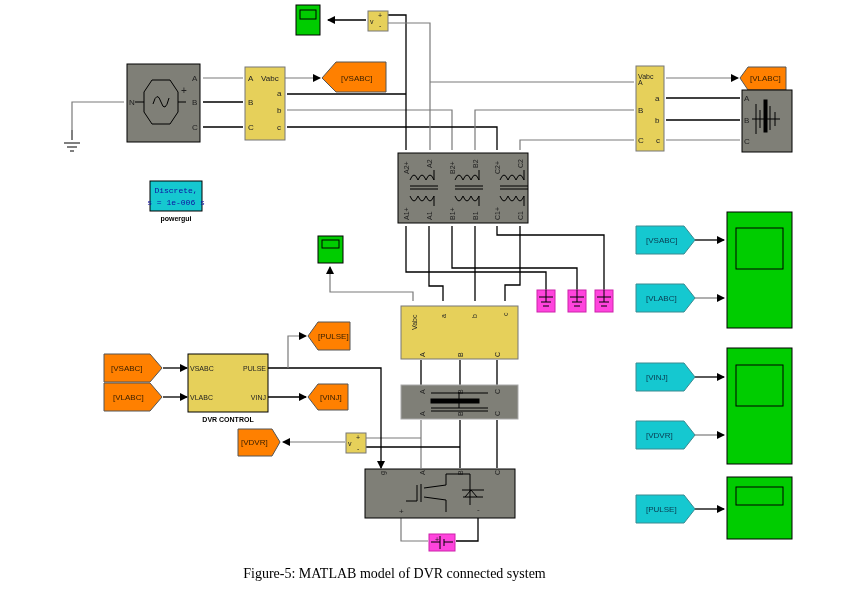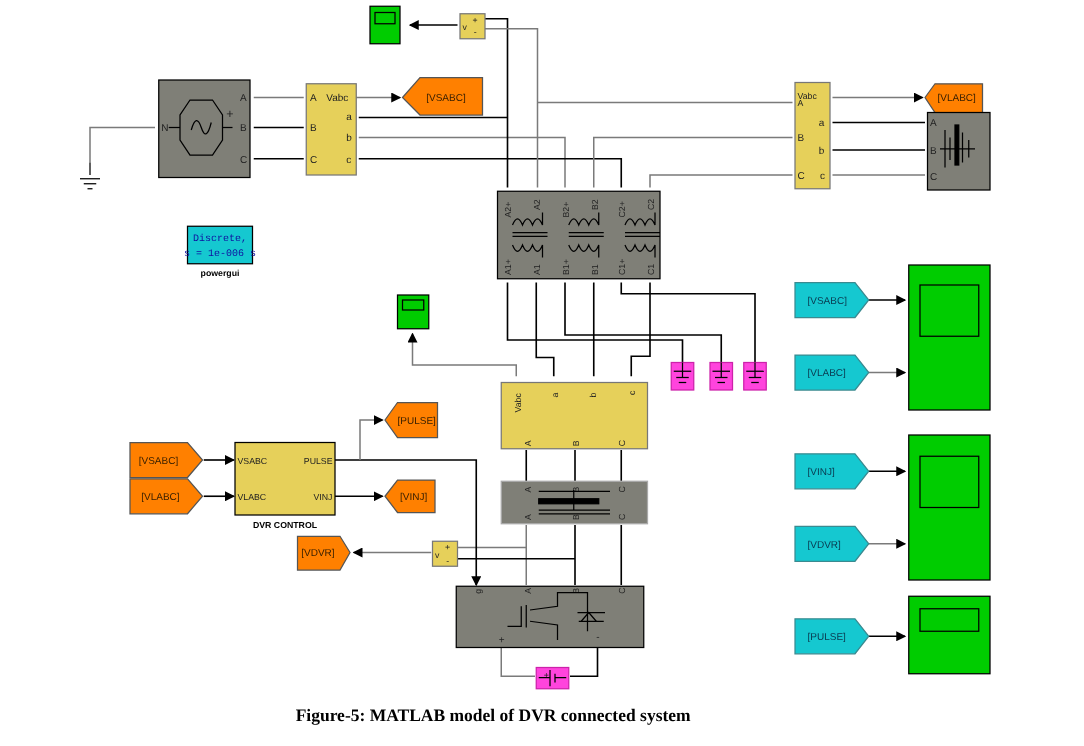--- a/index.html
+++ b/index.html
@@ -3,21 +3,21 @@
 <meta charset="utf-8">
 <style>
   html, body { margin:0; padding:0; background:#ffffff; }
   body { width:867px; height:597px; position:relative; overflow:hidden; font-family:"Liberation Sans", sans-serif; }
   #canvas { position:absolute; left:0; top:0; }
   .lbl { font-family:"Liberation Sans", sans-serif; font-size:8px; fill:#222; }
   .lbl-sm { font-family:"Liberation Sans", sans-serif; font-size:7px; fill:#222; }
   .tag { font-family:"Liberation Sans", sans-serif; font-size:8px; fill:#3a2000; }
   .tag-c { font-family:"Liberation Sans", sans-serif; font-size:8px; fill:#0a3a50; }
   .caption { position:absolute; left:0; width:789px; top:566px; text-align:center;
-             font-family:"Liberation Serif", serif; font-size:14px; color:#000;font-weight:bold; }
+             font-family:"Liberation Serif", serif; font-size:14px; color:#000; }
   .wire-b { stroke:#000; stroke-width:1.3; fill:none; }
   .wire-g { stroke:#7a7a7a; stroke-width:1.2; fill:none; }
 </style>
 </head>
 <body>
 
 <svg id="canvas" width="867" height="597" viewBox="0 0 867 597">
   <defs>
     <marker id="arr" markerWidth="8" markerHeight="8" refX="7" refY="4" orient="auto" markerUnits="userSpaceOnUse">
       <path d="M0,0 L8,4 L0,8 z" fill="#000"></path>

